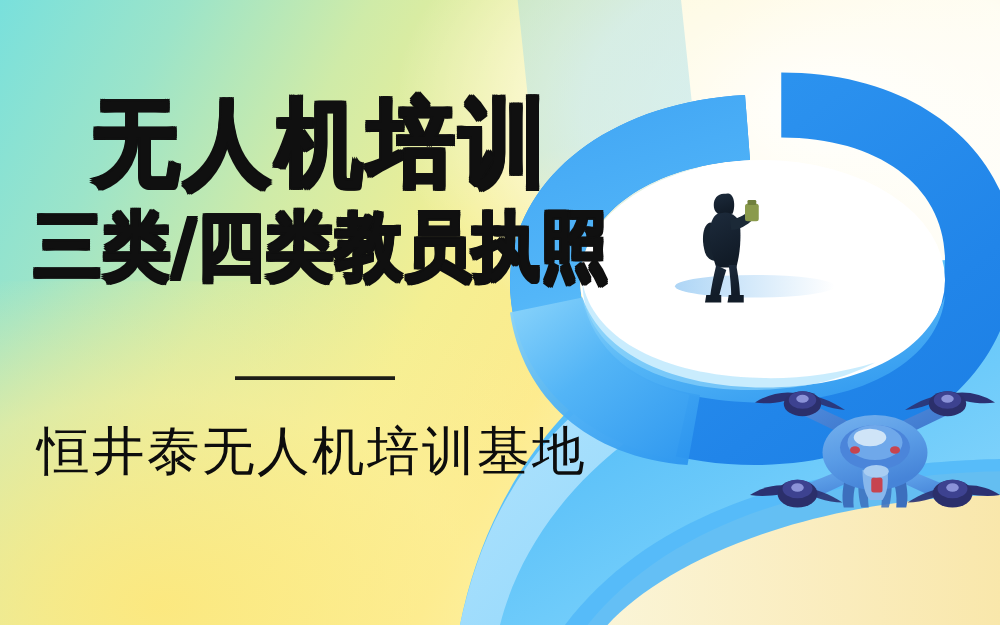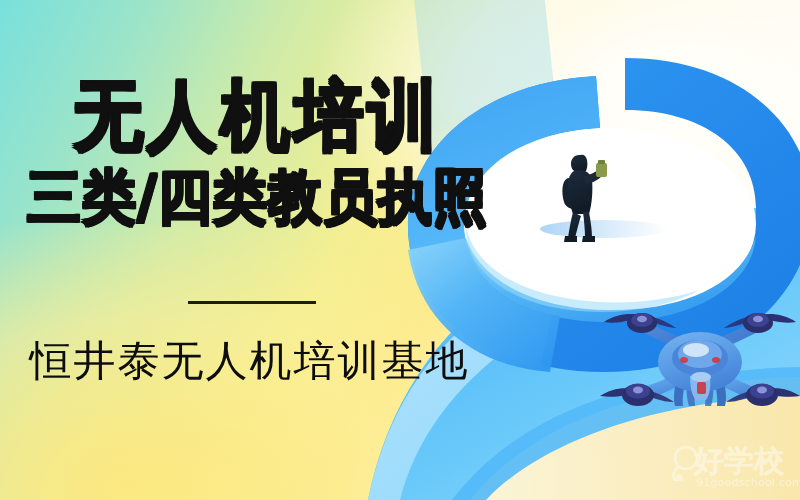--- a/index.html
+++ b/index.html
@@ -358,23 +358,14 @@
     </g>
   </svg>
 
   <div class="text-col">
     <div class="title-main">无人机培训</div>
     <div class="title-sub">三类/四类教员执照</div>
     <div class="divider"></div>
     <div class="brand-line">恒井泰无人机培训基地</div>
   </div>
 
-  <div class="watermark">
-    <svg class="wm-mark" viewBox="0 0 34 40">
-      <circle cx="16" cy="14" r="11" fill="none" stroke="#ffffff" stroke-width="2.4"></circle>
-      <path d="M 8,23 C 3,27 2,33 5,36" fill="none" stroke="#ffffff" stroke-width="2.4" stroke-linecap="round"></path>
-      <path d="M 10,30 C 6,31 4,34 5,37 L 13,37 C 13,33 12,31 10,30 Z" fill="#ffffff" opacity="0.85"></path>
-    </svg>
-    <div class="wm-text">好学校</div>
-    <div class="wm-url">91goodschool.com</div>
-  </div>
 
 </div>
 
 </body></html>

